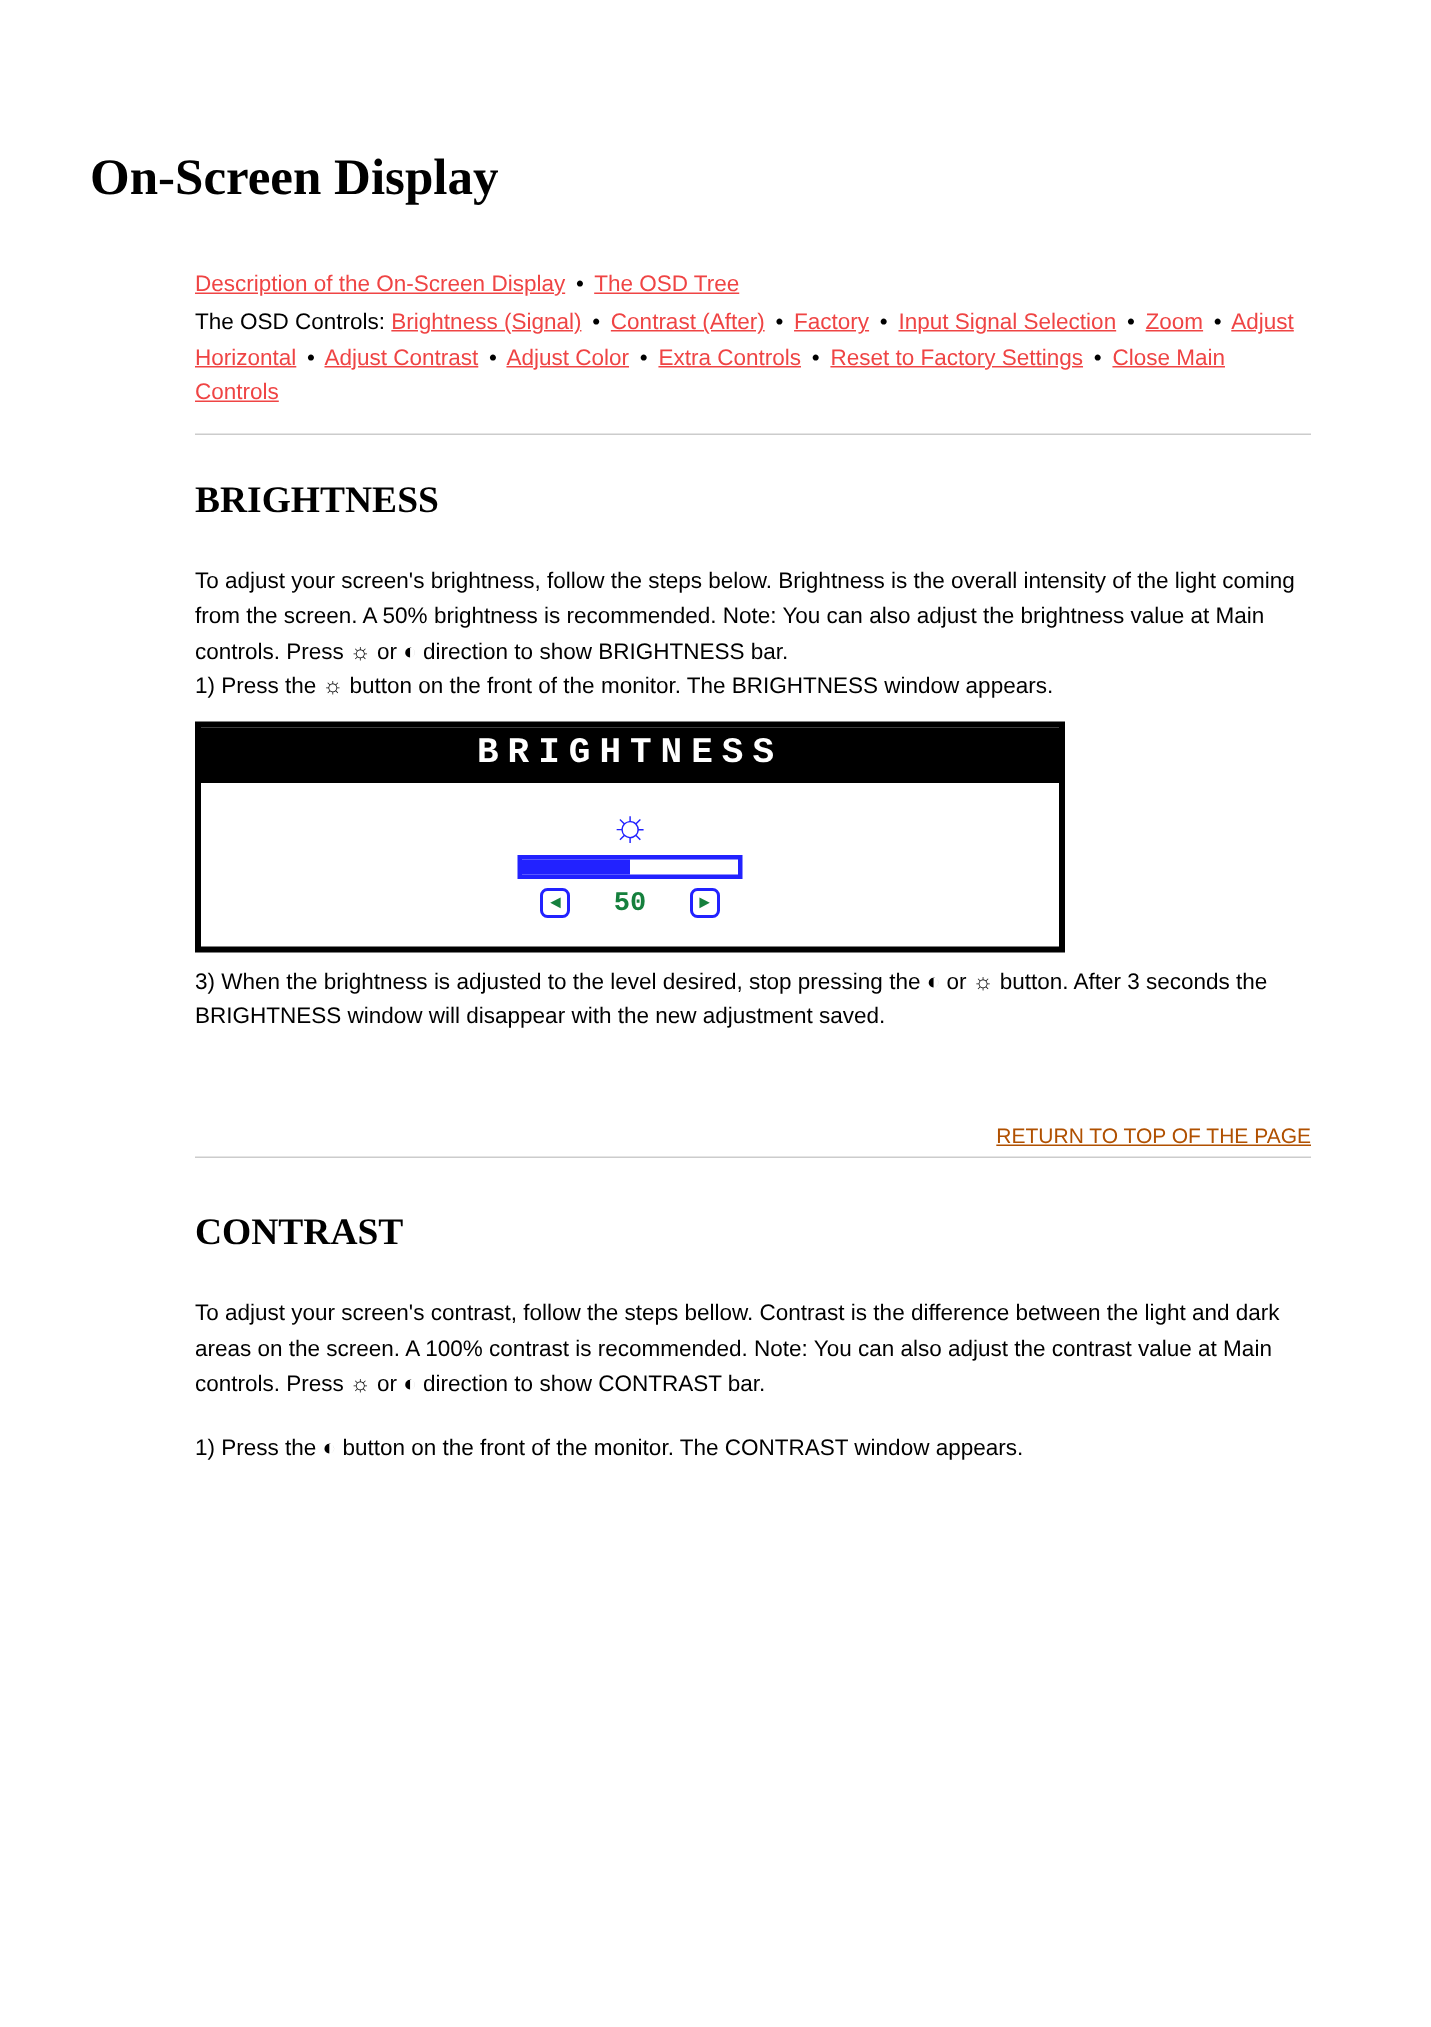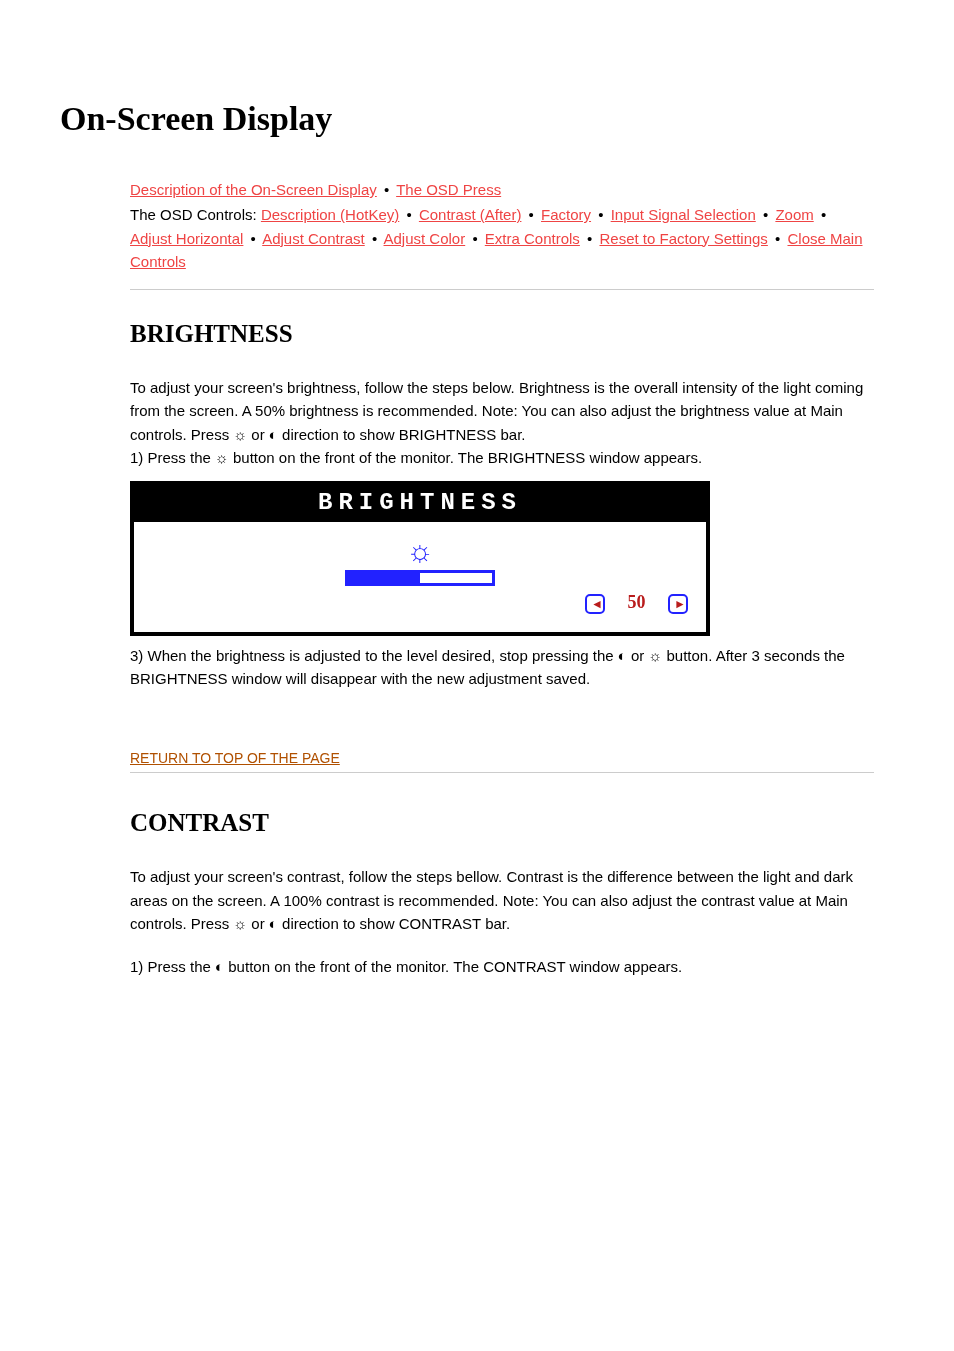--- a/index.html
+++ b/index.html
@@ -79,40 +79,39 @@
     margin-top: 4px;
   }
   .osd-bar-fill {
     position: absolute;
     left: 0; top: 0; bottom: 0;
     width: 50%;
     background: #2222ff;
   }
   .osd-row {
     margin-top: 6px;
-    font-family: Liberation Serif, serif;
+    font-family: Liberation Mono, monospace;
     font-weight: 700;
     font-size: 18px;
-    color: #b91c1c;
-    text-align: right;
+    color: #15803d;
   }
   .arrow-btn {
     display: inline-block;
     width: 20px; height: 20px;
     border: 2px solid #2222ff;
     border-radius: 5px;
     vertical-align: middle;
     line-height: 16px;
     font-size: 12px;
     margin: 0 18px;
   }
 
   .return-link {
     display: block;
-    text-align: left;
+    text-align: right;
     color: #b05000;
     text-decoration: underline;
     margin: 60px 0 6px 0;
     font-size: 14px;
   }
   hr.hr-return {
     border: none;
     border-top: 1px solid #ccc;
     margin: 0 0 36px 0;
   }
@@ -123,26 +122,26 @@
 <body>
 
 <div class="page">
   <h2 class="page-title">On-Screen Display</h2>
 
   <div class="inner">
 
     <div class="line">
       <span class="link">Description of the On-Screen Display</span>
       <span class="dot">•</span>
-      <span class="link">The OSD Press</span>
+      <span class="link">The OSD Tree</span>
     </div>
 
     <div class="line">
       <span>The OSD Controls:</span>
-      <span class="link">Description (HotKey)</span>
+      <span class="link">Brightness (Signal)</span>
       <span class="dot">•</span>
       <span class="link">Contrast (After)</span>
       <span class="dot">•</span>
       <span class="link">Factory</span>
       <span class="dot">•</span>
       <span class="link">Input Signal Selection</span>
       <span class="dot">•</span>
       <span class="link">Zoom</span>
       <span class="dot">•</span>
       <span class="link">Adjust Horizontal</span>

